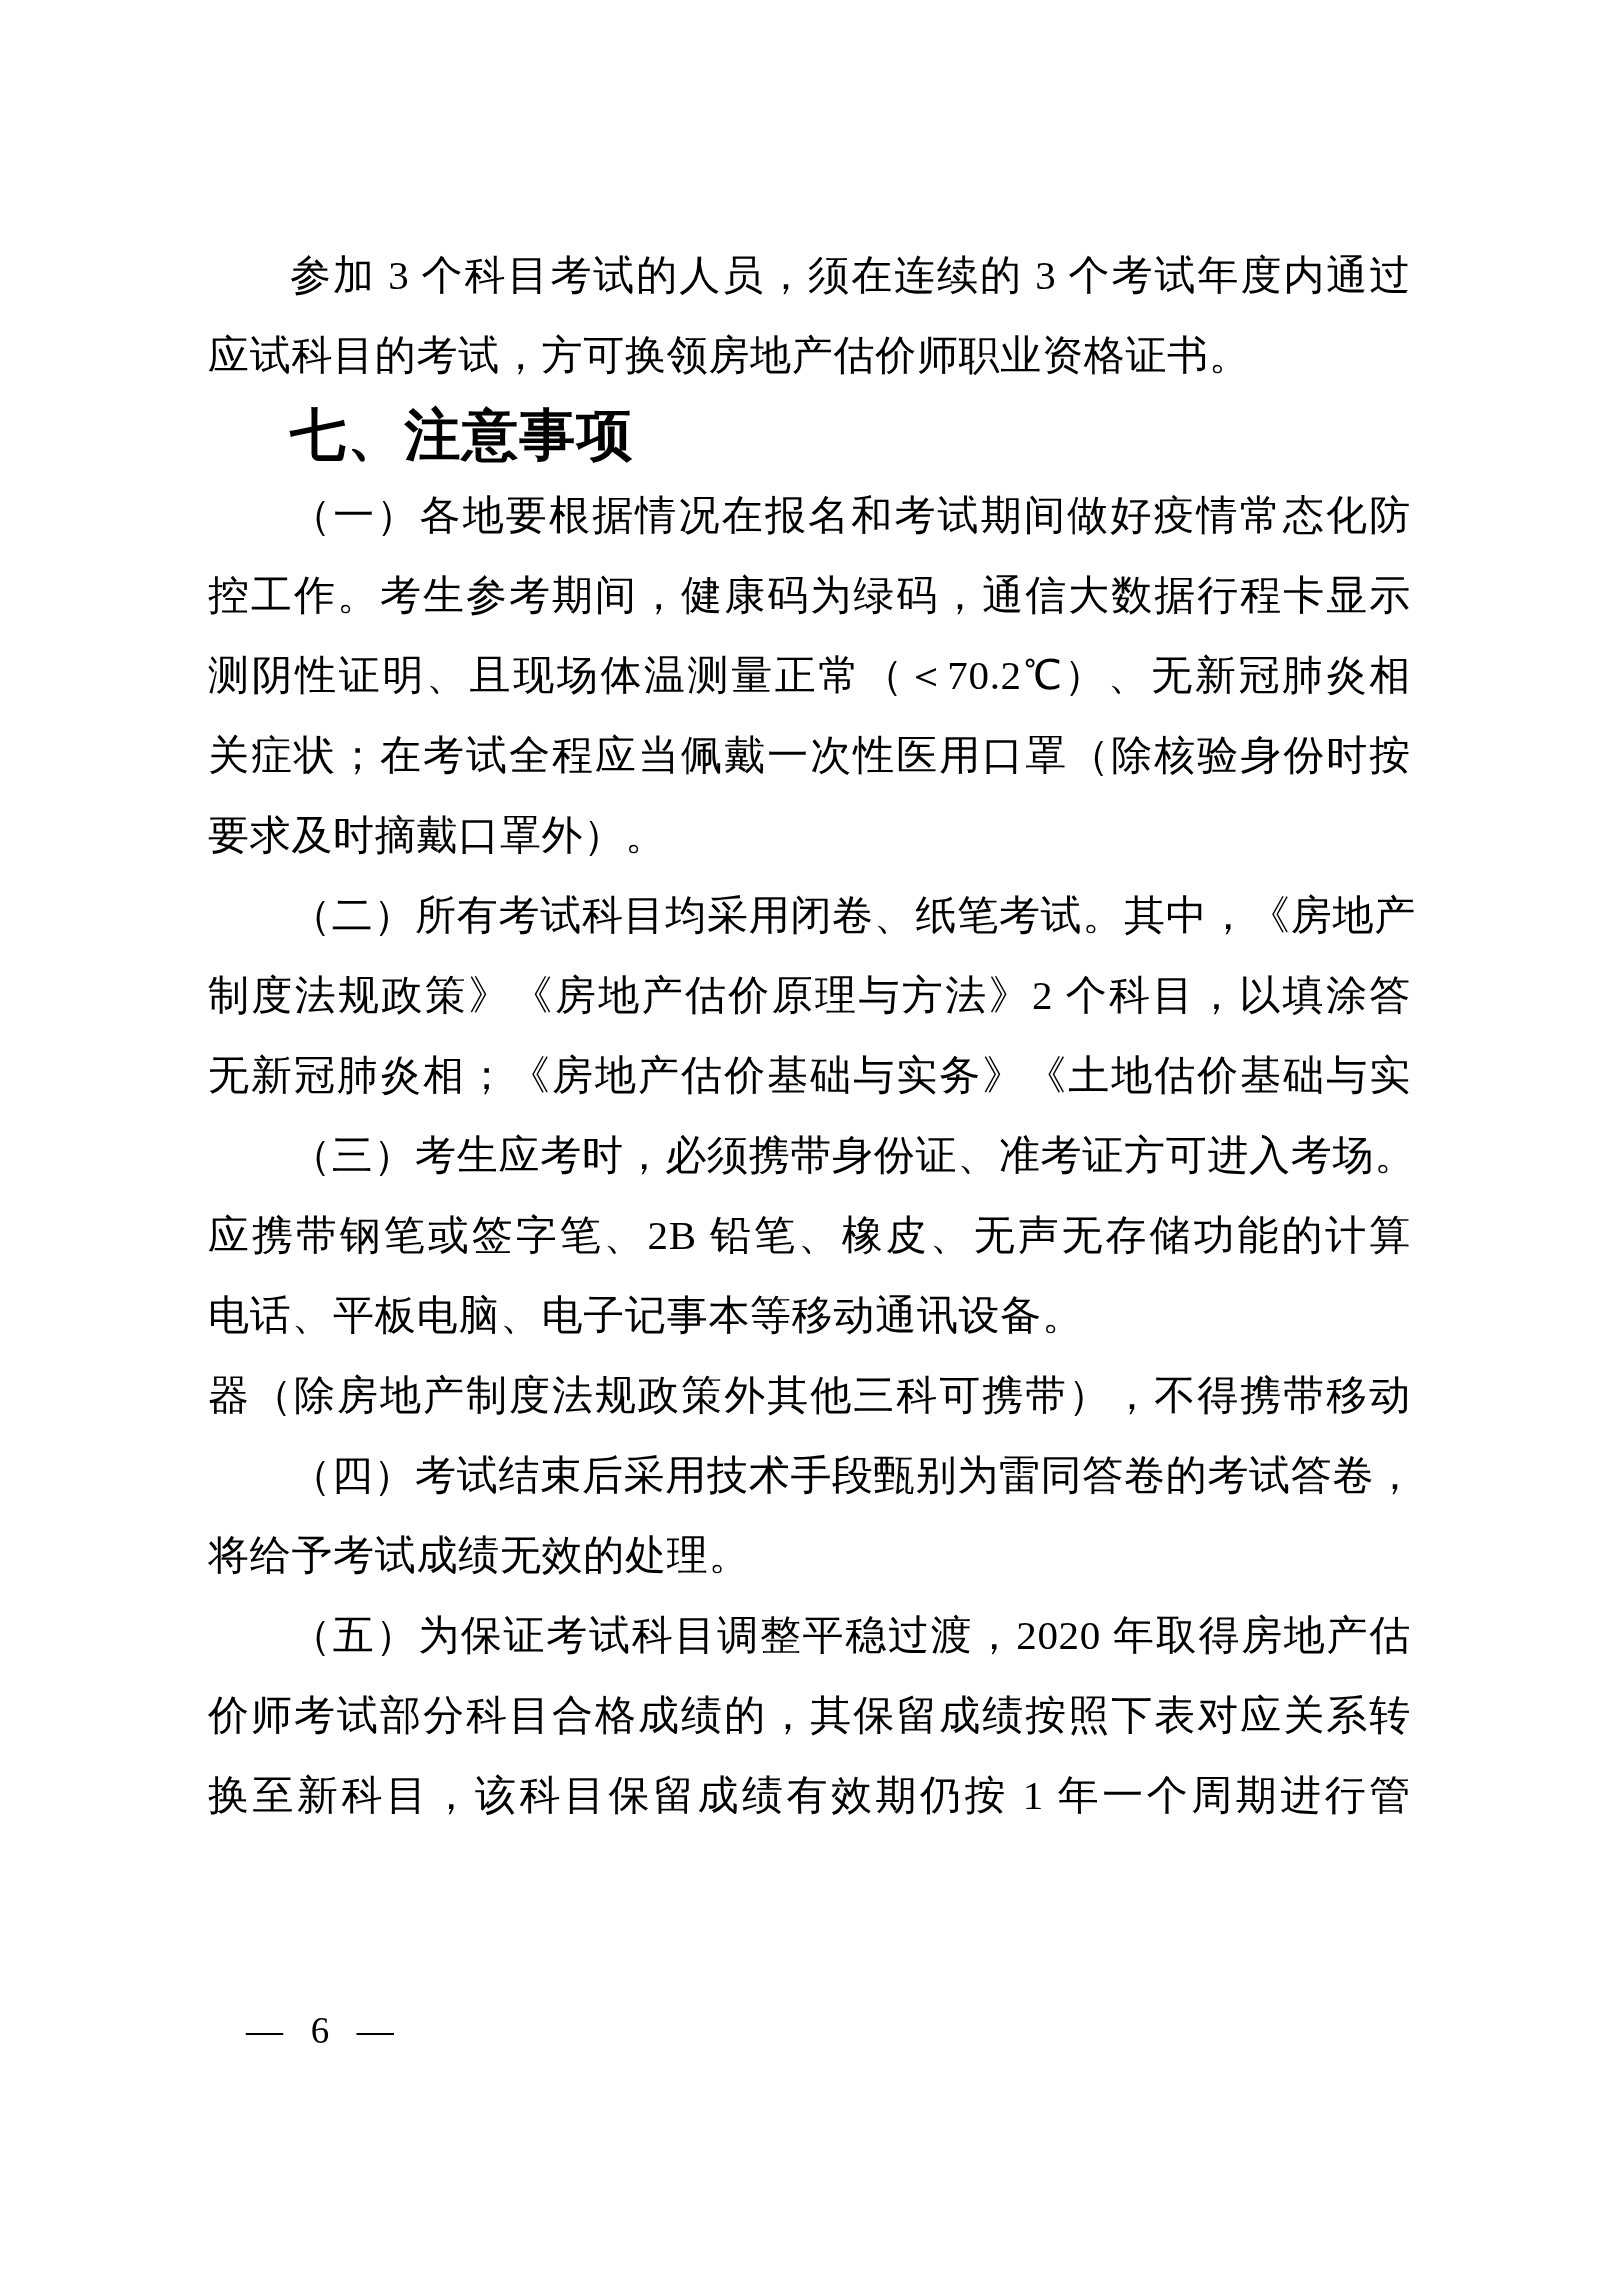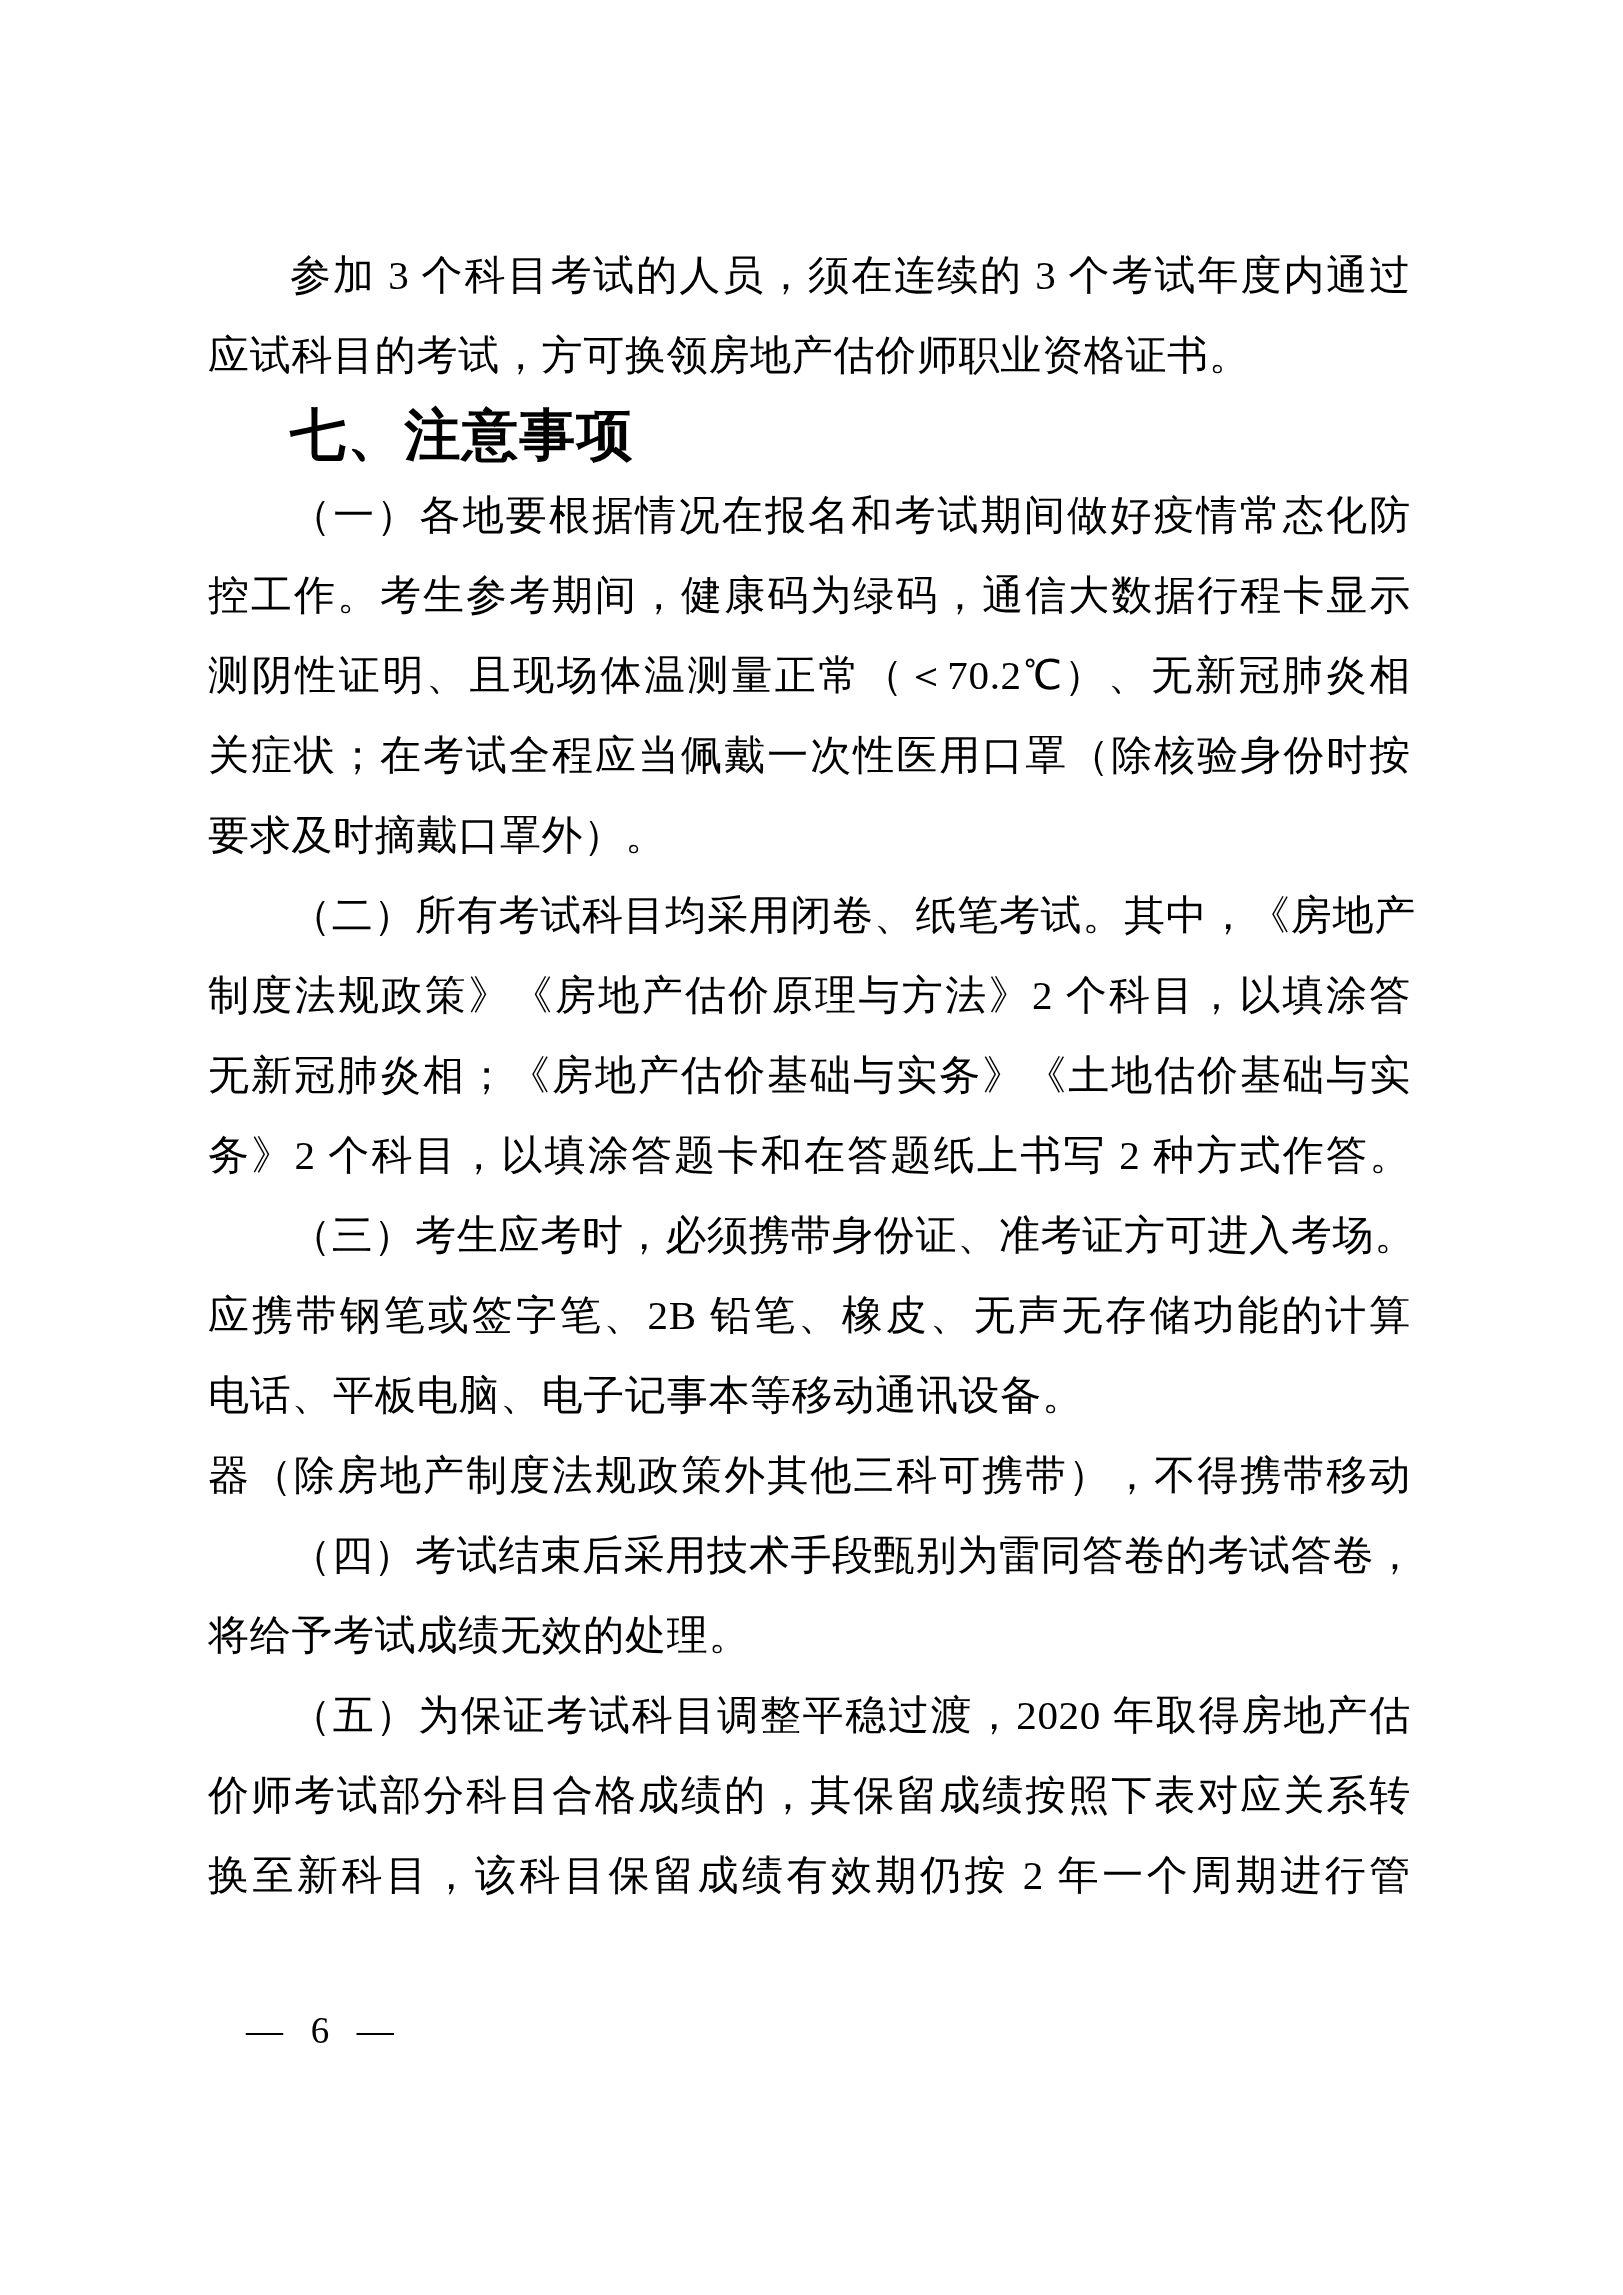--- a/index.html
+++ b/index.html
@@ -65,26 +65,25 @@
     <div class="ln">应试科目的考试，方可换领房地产估价师职业资格证书。</div>
     <div class="ln ind heading">七、注意事项</div>
     <div class="ln ind full">（一）各地要根据情况在报名和考试期间做好疫情常态化防</div>
     <div class="ln full">控工作。考生参考期间，健康码为绿码，通信大数据行程卡显示</div>
     <div class="ln full">测阴性证明、且现场体温测量正常（＜70.2℃）、无新冠肺炎相</div>
     <div class="ln full">关症状；在考试全程应当佩戴一次性医用口罩（除核验身份时按</div>
     <div class="ln">要求及时摘戴口罩外）。</div>
     <div class="ln ind full">（二）所有考试科目均采用闭卷、纸笔考试。其中，《房地产</div>
     <div class="ln full">制度法规政策》《房地产估价原理与方法》2 个科目，以填涂答</div>
     <div class="ln full">无新冠肺炎相；《房地产估价基础与实务》《土地估价基础与实</div>
-    <div class="ln full">务》2 个科目，以填涂答题卡和在答题纸上书写 2 种方式作答。</div>
     <div class="ln ind full">（三）考生应考时，必须携带身份证、准考证方可进入考场。</div>
     <div class="ln full">应携带钢笔或签字笔、2B 铅笔、橡皮、无声无存储功能的计算</div>
     <div class="ln">电话、平板电脑、电子记事本等移动通讯设备。</div>
     <div class="ln full">器（除房地产制度法规政策外其他三科可携带），不得携带移动</div>
     <div class="ln ind full">（四）考试结束后采用技术手段甄别为雷同答卷的考试答卷，</div>
     <div class="ln">将给予考试成绩无效的处理。</div>
     <div class="ln ind full">（五）为保证考试科目调整平稳过渡，2020 年取得房地产估</div>
     <div class="ln full">价师考试部分科目合格成绩的，其保留成绩按照下表对应关系转</div>
-    <div class="ln full">换至新科目，该科目保留成绩有效期仍按 2 年一个周期进行管</div>
+    <div class="ln full">换至新科目，该科目保留成绩有效期仍按 1 年一个周期进行管</div>
   </div>
   <div class="footer">— 6 —</div>
 </div>
 
 
 </body></html>

